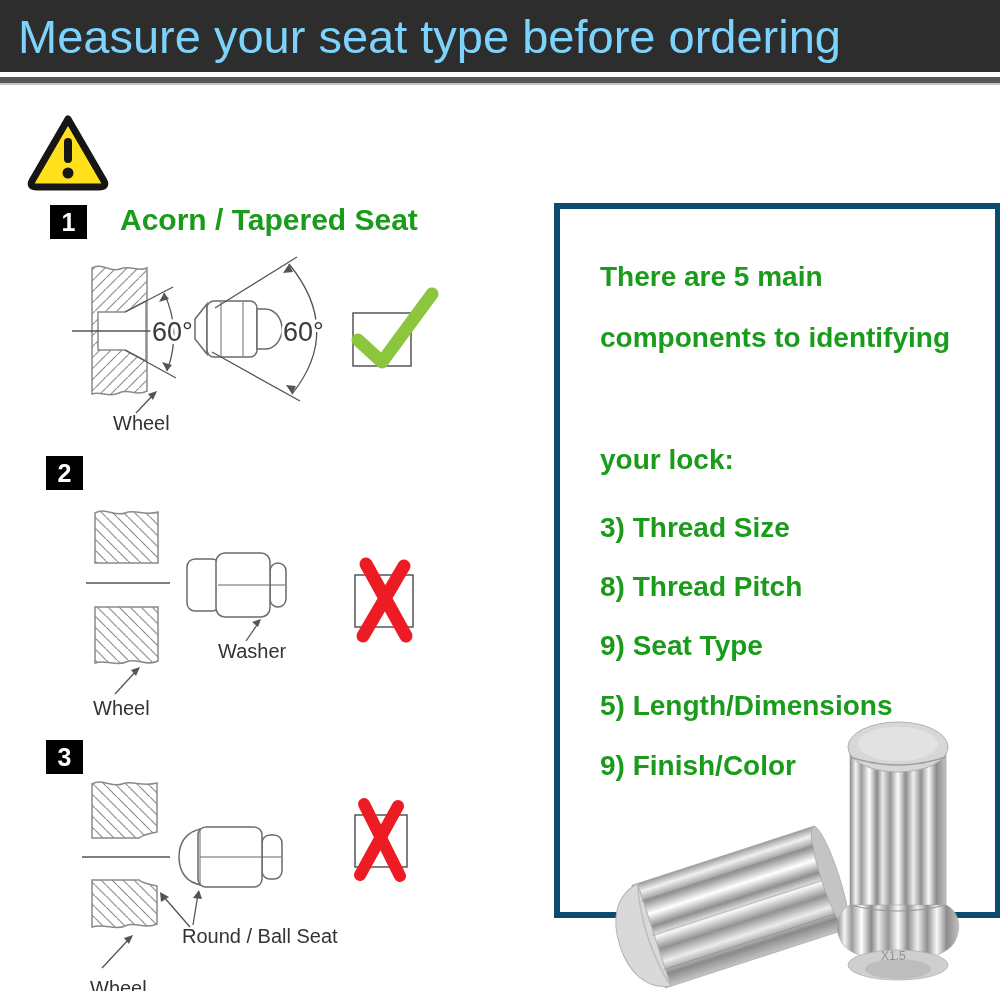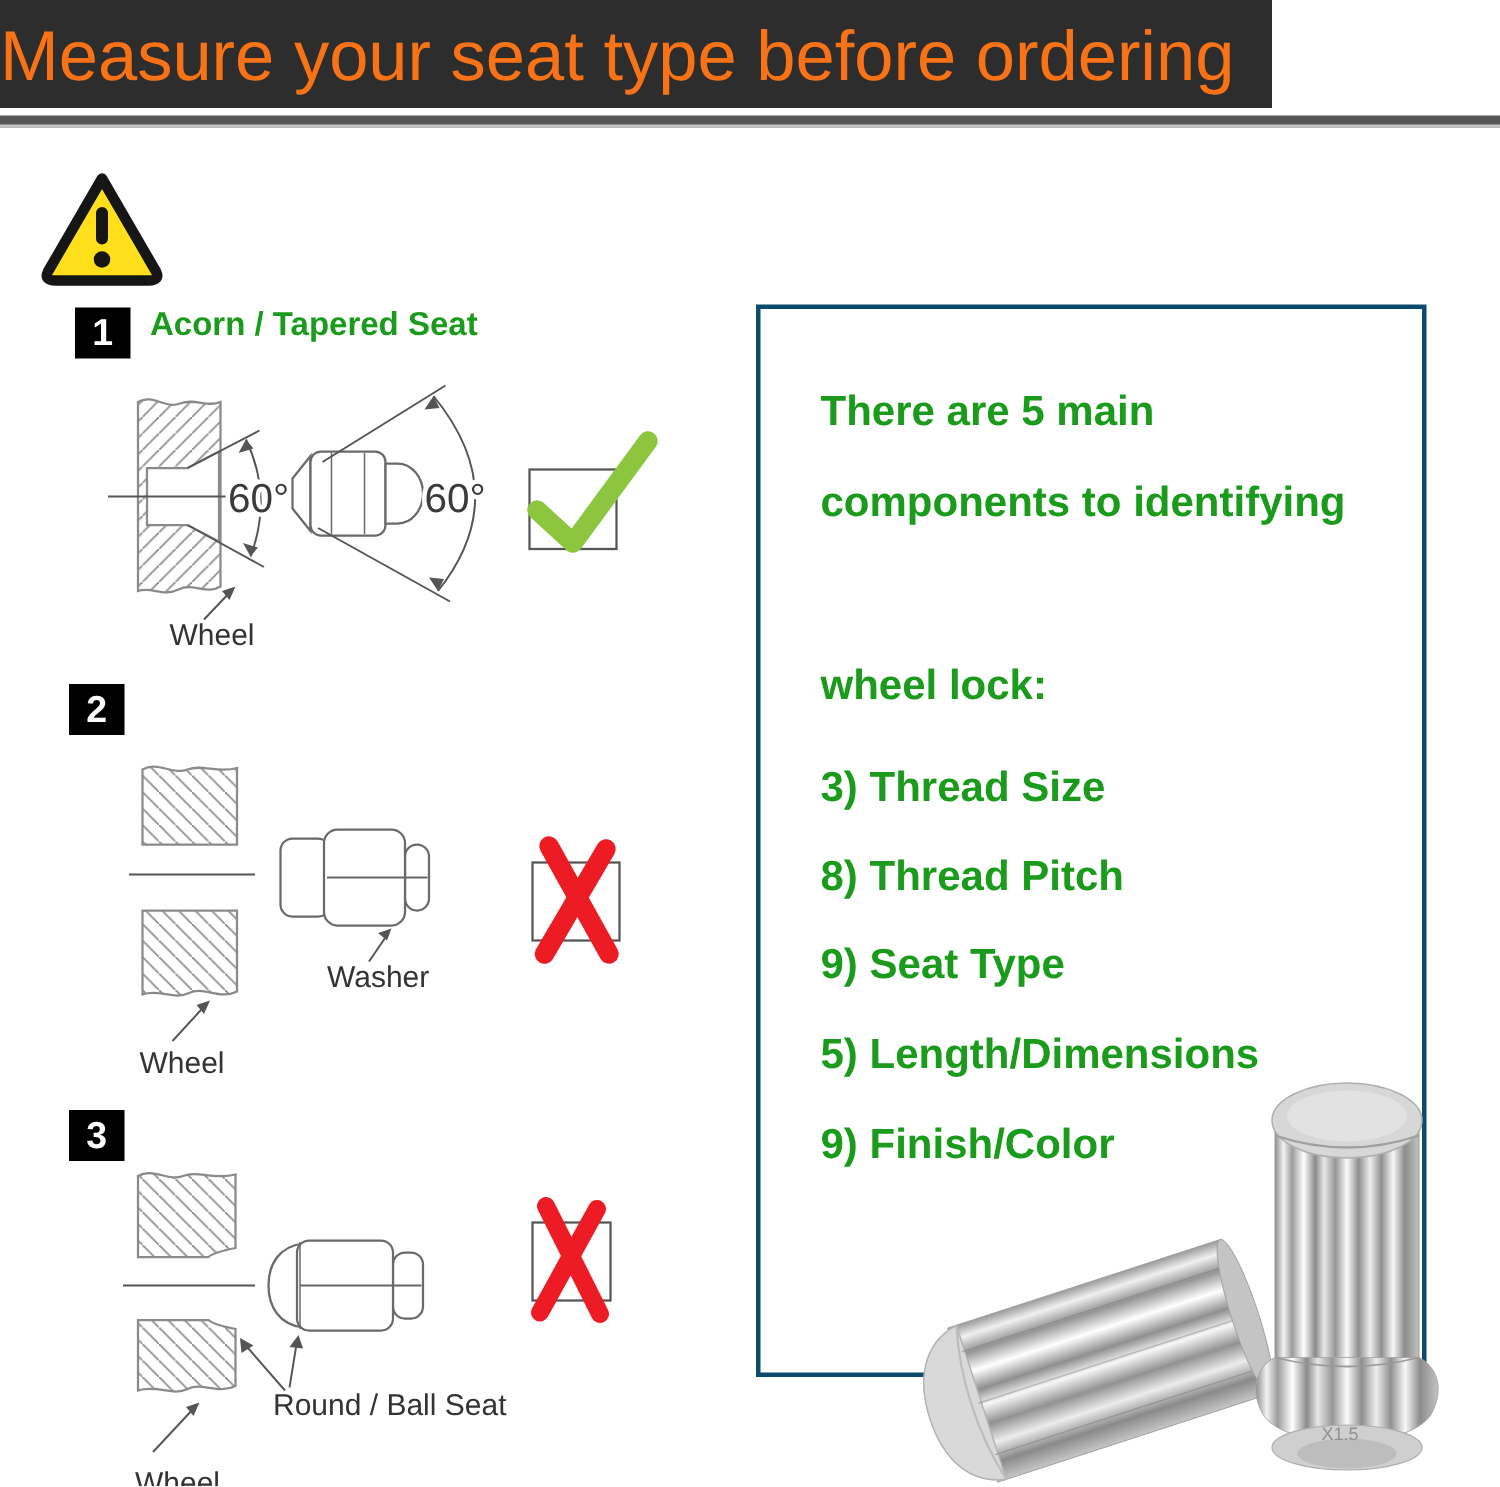--- a/index.html
+++ b/index.html
@@ -1,30 +1,30 @@
 <!DOCTYPE html>
 <html><head>
 <meta charset="utf-8">
 <style>
   html,body{margin:0;padding:0;background:#fff;}
   .page{position:relative;width:1000px;height:991px;background:#fff;overflow:hidden;
         font-family:"Liberation Sans",sans-serif;}
-  .banner{position:absolute;top:0;left:0;width:848px;height:72px;background:#2d2d2d;
-          color:#f97316;font-size:47px;font-weight:400;display:flex;align-items:center;
-          box-sizing:border-box;letter-spacing:0;}
+  .banner{position:absolute;top:0;left:0;width:1000px;height:72px;background:#2d2d2d;
+          color:#7dd3fc;font-size:47px;font-weight:400;display:flex;align-items:center;
+          padding-left:18px;box-sizing:border-box;letter-spacing:0;}
   .separator{position:absolute;top:77px;left:0;width:1000px;height:6px;background:#565656;
              border-bottom:2px solid #c4c4c4;}
   .numbox{position:absolute;width:37px;height:34px;background:#000;color:#fff;
           font-weight:bold;font-size:25px;display:flex;align-items:center;justify-content:center;}
-  .sec-title{position:absolute;font-size:22px;font-weight:bold;white-space:nowrap;}
+  .sec-title{position:absolute;font-size:30px;font-weight:bold;white-space:nowrap;margin-left:20px;}
   .green{color:#1b9b1b;}
   .red{color:#e8131a;}
   .dsvg{position:absolute;}
-  .panel{position:absolute;left:504px;top:203px;width:447px;height:715px;
-         border:3px solid #0c4a6e;box-sizing:border-box;background:#fff;z-index:1;}
+  .panel{position:absolute;left:554px;top:203px;width:447px;height:715px;
+         border:6px solid #0c4a6e;box-sizing:border-box;background:#fff;z-index:1;}
   .pline{position:absolute;left:40px;font-size:28px;font-weight:bold;color:#1b9b1b;white-space:nowrap;}
   .photo{position:absolute;left:598px;top:713px;width:402px;height:278px;z-index:5;}
   svg text{font-family:"Liberation Sans",sans-serif;}
   .diag-label{fill:#333;font-size:20px;}
   .angle-label{fill:#3a3a3a;font-size:27px;paint-order:stroke;stroke:#ffffff;stroke-width:6px;}
   .outline{fill:#ffffff;stroke:#6a6a6a;stroke-width:1.5;}
   .thin{stroke:#555;stroke-width:1.3;fill:none;}
 </style>
 </head>
 <body>
@@ -154,21 +154,21 @@
     <rect x="315" y="40" width="52" height="52" fill="#fff" stroke="#555" stroke-width="1.5"></rect>
     <g stroke="#ed1c24" stroke-width="12" stroke-linecap="round">
       <line x1="324" y1="29" x2="360" y2="101"></line>
       <line x1="358" y1="31" x2="320" y2="100"></line>
     </g>
   </svg>
 
   <div class="panel">
     <div class="pline" style="top:52px">There are 5 main</div>
     <div class="pline" style="top:113px">components to identifying</div>
-    <div class="pline" style="top:235px">wheel lock:</div>
+    <div class="pline" style="top:235px">your lock:</div>
     <div class="pline" style="top:303px">3) Thread Size</div>
     <div class="pline" style="top:362px">8) Thread Pitch</div>
     <div class="pline" style="top:421px">9) Seat Type</div>
     <div class="pline" style="top:481px">5) Length/Dimensions</div>
     <div class="pline" style="top:541px">9) Finish/Color</div>
   </div>
 
   <svg class="photo" viewBox="0 0 402 278">
     <defs>
       <linearGradient id="chV" x1="0" y1="0" x2="1" y2="0">

